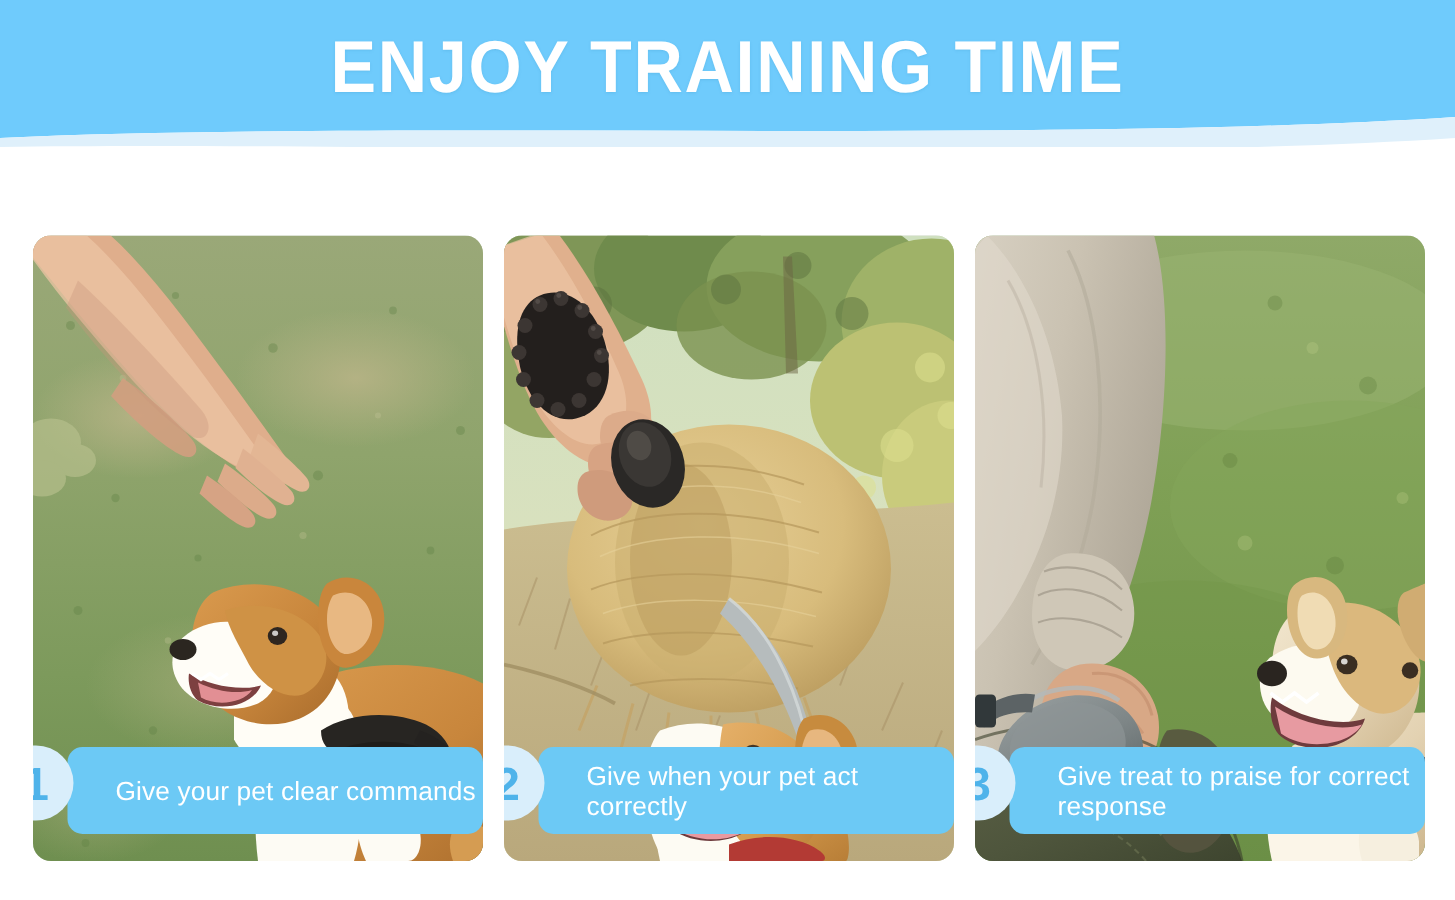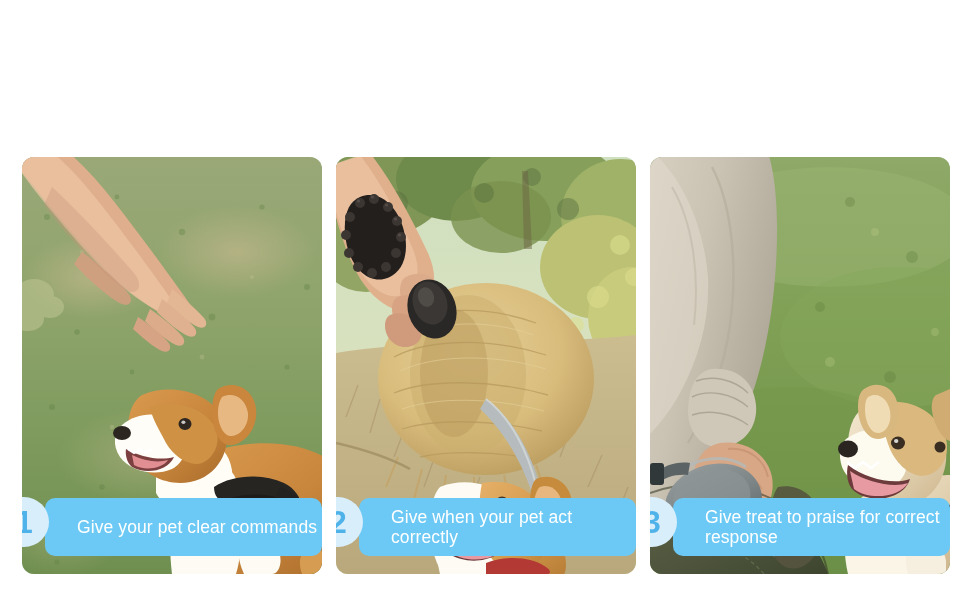--- a/index.html
+++ b/index.html
@@ -76,20 +76,28 @@
     line-height:1;
     z-index:3;
   }
   .cap-wrap { position:absolute; left:0; bottom:18px; width:300px; height:58px; }
 </style>
 </head>
 <body>
 
 <div class="page">
 
+  <div class="header">
+    <svg class="header-svg" width="970" height="98" viewBox="0 0 970 98">
+      <rect x="0" y="0" width="970" height="98" fill="#ffffff"></rect>
+      <path d="M0,0 L970,0 L970,78 C700,96 260,80 0,92 Z" fill="#6fcbfc"></path>
+      <path d="M0,92 C260,80 700,96 970,78 L970,92 C700,110 260,94 0,98 Z" fill="#dff0fb"></path>
+    </svg>
+    <div class="header-title">ENJOY TRAINING TIME</div>
+  </div>
 
   <div class="panels">
 
     <div class="panel">
       <div class="photo">
         <svg viewBox="0 0 300 417" preserveAspectRatio="xMidYMid slice">
           <defs>
             <linearGradient id="g1grass" x1="0" y1="0" x2="0" y2="1">
               <stop offset="0%" stop-color="#9aa878"></stop>
               <stop offset="35%" stop-color="#8fa46c"></stop>

